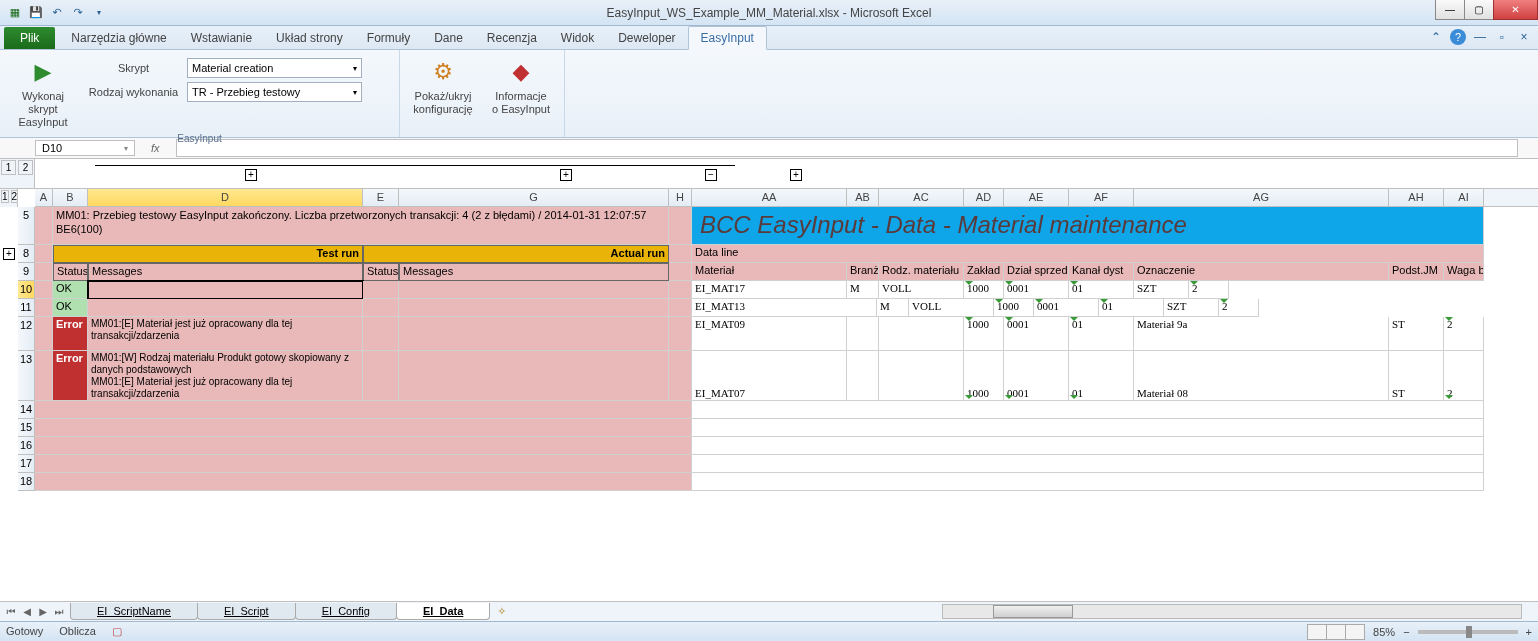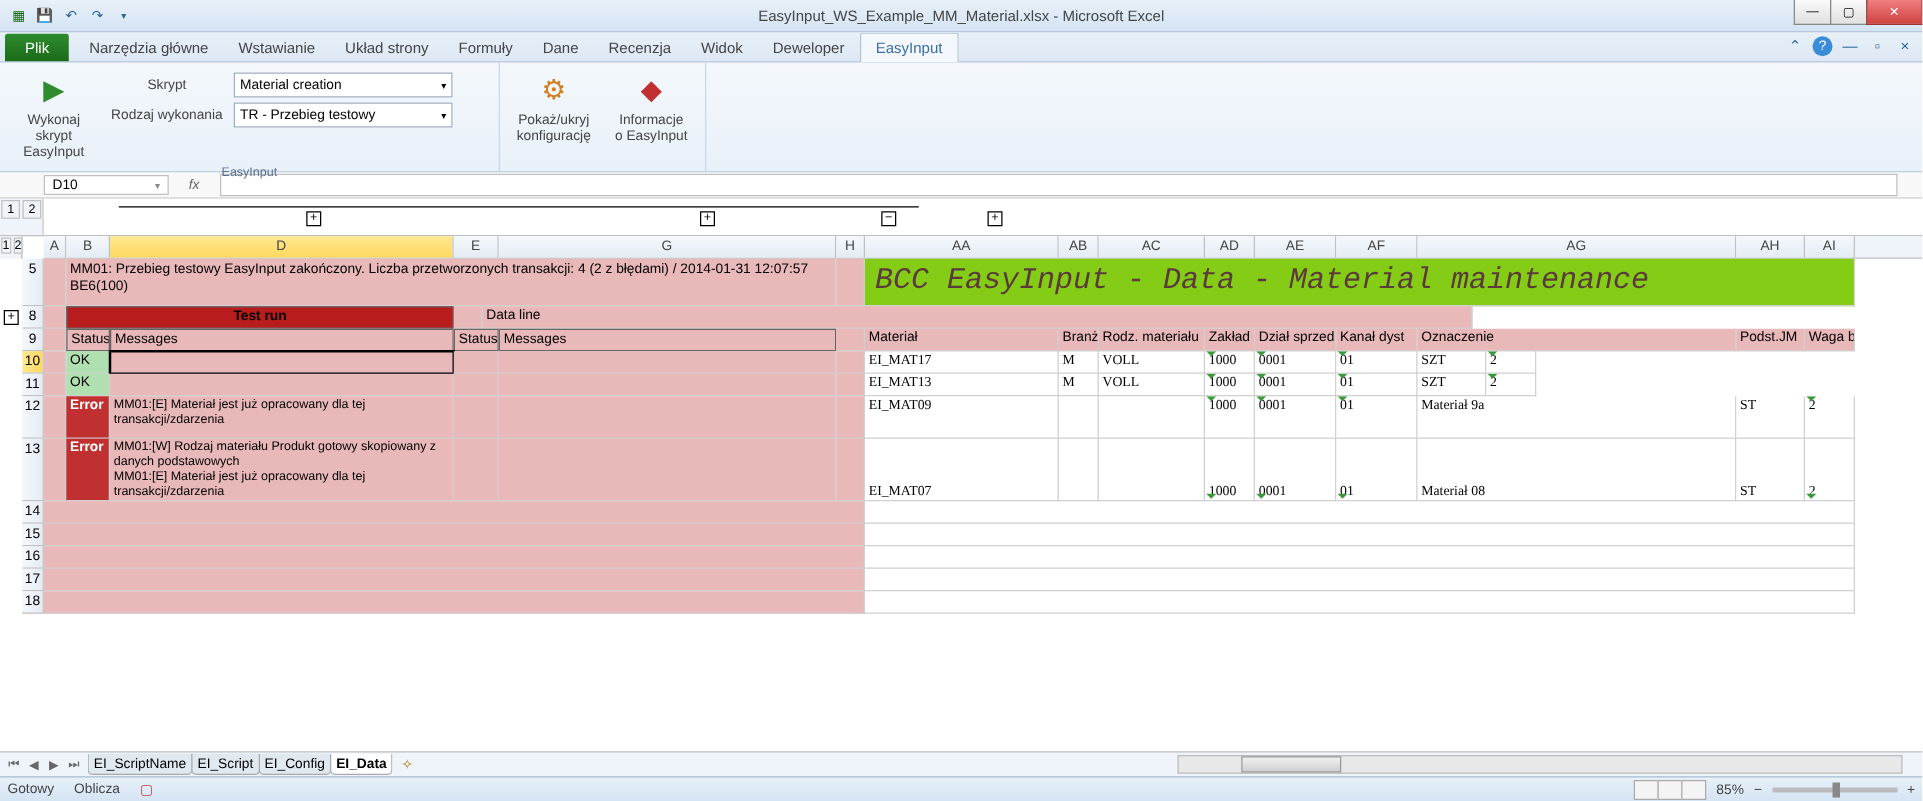--- a/index.html
+++ b/index.html
@@ -63,34 +63,34 @@
 .rh { height: 18px; border-bottom: 1px solid #c0c0c0; border-right: 1px solid #c0c0c0; text-align: center; font-size: 11px; background: linear-gradient(90deg,#f4f8fc,#e4ecf4); line-height: 17px; }
 .rh.sel { background: linear-gradient(90deg,#ffe890,#ffd860); }
 .cells { position: absolute; left: 35px; top: 48px; right: 0; }
 
 .row { display: flex; height: 18px; }
 .cell { border-right: 1px solid #d0d0d0; border-bottom: 1px solid #d0d0d0; padding: 1px 3px; font-size: 11px; overflow: hidden; white-space: nowrap; }
 .row5 { height: 38px; }
 .row12 { height: 34px; }
 .row13 { height: 48px; }
 .pinkbg { background: #e9b8b8; }
-.darkhdr { background: #b91c1c; border: 1px solid #666; font-weight: bold; text-align: center; }
+.darkhdr { background: #eab308; border: 1px solid #666; font-weight: bold; text-align: right; }
 .okbg { background: #b0e0b0; }
 .errbg { background: #c03030; color: #fff; font-weight: bold; }
-.titlecell { background: #84cc16; font-style: italic; font-size: 24px; color: #5a3a3a; padding: 4px 8px; font-family: Liberation Mono, monospace; }
+.titlecell { background: #0ea5e9; font-style: italic; font-size: 24px; color: #5a3a3a; padding: 4px 8px; font-family: Liberation Sans, sans-serif; }
 .mono { font-family: Liberation Serif, serif; }
 .selcell { outline: 2px solid #000; outline-offset: -1px; }
 .gmark::before { content:""; position:absolute; width:0; height:0; border-left:4px solid transparent; border-right:4px solid transparent; border-top:4px solid #3a9a3a; margin-left:-2px; margin-top:-1px;}
 .gmark { position: relative; }
 
 
 .sheettabs { position: absolute; bottom: 20px; left: 0; right: 0; height: 20px; background: #eef4fa; border-top: 1px solid #c0c0c0; display: flex; align-items: center; }
 .navarrows { display: flex; padding: 0 4px; gap: 2px; }
 .navarrows span { width: 14px; text-align: center; color: #666; font-size: 10px; }
-.stab { padding: 2px 4px; background: #e0e8f0; border: 1px solid #aaa; border-top: none; font-size: 11px; margin-right: -1px; border-radius: 0 0 4px 4px; }
+.stab { padding: 2px 26px; background: #e0e8f0; border: 1px solid #aaa; border-top: none; font-size: 11px; margin-right: -1px; border-radius: 0 0 4px 4px; text-decoration: underline; }
 .stab.active { background: #fff; font-weight: bold; }
 .hscroll { position:absolute; right: 16px; bottom: 2px; width: 580px; height: 15px; background: #e8e8e8; border: 1px solid #bbb; }
 .hscroll .thumb { position: absolute; left: 50px; width: 80px; top:0; bottom:0; background: linear-gradient(#f0f0f0,#d0d0d0); border: 1px solid #999; }
 
 
 .statusbar { position: absolute; bottom: 0; left: 0; right: 0; height: 20px; background: linear-gradient(#e8f0f8,#d4e4f4); border-top: 1px solid #a0b8d0; display: flex; align-items: center; padding: 0 6px; font-size: 11px; color: #444; justify-content: space-between; }
 .status-right { display: flex; align-items: center; gap: 8px; }
 .zoomslider { width: 100px; height: 4px; background: #bbb; position: relative; }
 .zoomslider .zt { position: absolute; left: 48px; top: -4px; width: 6px; height: 12px; background: #888; }
 .viewbtns { display: flex; }
@@ -255,20 +255,21 @@
     <div class="row row5">
       <div class="cell pinkbg" style="width:18px"></div>
       <div class="cell pinkbg" style="width:616px;white-space:normal;line-height:14px">MM01: Przebieg testowy EasyInput zakończony. Liczba przetworzonych transakcji: 4 (2 z błędami) / 2014-01-31 12:07:57 BE6(100)</div>
       <div class="cell pinkbg" style="width:23px"></div>
       <div class="cell titlecell" style="width:792px">BCC EasyInput - Data - Material maintenance</div>
     </div>
 
     <div class="row">
       <div class="cell pinkbg" style="width:18px"></div>
       <div class="cell darkhdr" style="width:310px">Test run</div>
+      <div class="cell darkhdr" style="width:306px">Actual run</div>
       <div class="cell pinkbg" style="width:23px"></div>
       <div class="cell pinkbg" style="width:792px">Data line</div>
     </div>
 
     <div class="row">
       <div class="cell pinkbg" style="width:18px"></div>
       <div class="cell pinkbg" style="width:35px;border:1px solid #666">Status</div>
       <div class="cell pinkbg" style="width:275px;border:1px solid #666">Messages</div>
       <div class="cell pinkbg" style="width:36px;border:1px solid #666">Status</div>
       <div class="cell pinkbg" style="width:270px;border:1px solid #666">Messages</div>
@@ -301,21 +302,21 @@
       <div class="cell mono gmark" style="width:40px">2</div>
     </div>
 
     <div class="row">
       <div class="cell pinkbg" style="width:18px"></div>
       <div class="cell okbg" style="width:35px">OK</div>
       <div class="cell pinkbg" style="width:275px"></div>
       <div class="cell pinkbg" style="width:36px"></div>
       <div class="cell pinkbg" style="width:270px"></div>
       <div class="cell pinkbg" style="width:23px"></div>
-      <div class="cell mono" style="width:155px">EI_MAT13</div>
+      <div class="cell mono" style="width:185px">EI_MAT13</div>
       <div class="cell mono" style="width:32px">M</div>
       <div class="cell mono" style="width:85px">VOLL</div>
       <div class="cell mono gmark" style="width:40px">1000</div>
       <div class="cell mono gmark" style="width:65px">0001</div>
       <div class="cell mono gmark" style="width:65px">01</div>
       <div class="cell mono" style="width:55px">SZT</div>
       <div class="cell mono gmark" style="width:40px">2</div>
     </div>
 
     <div class="row row12" style="height:34px">

